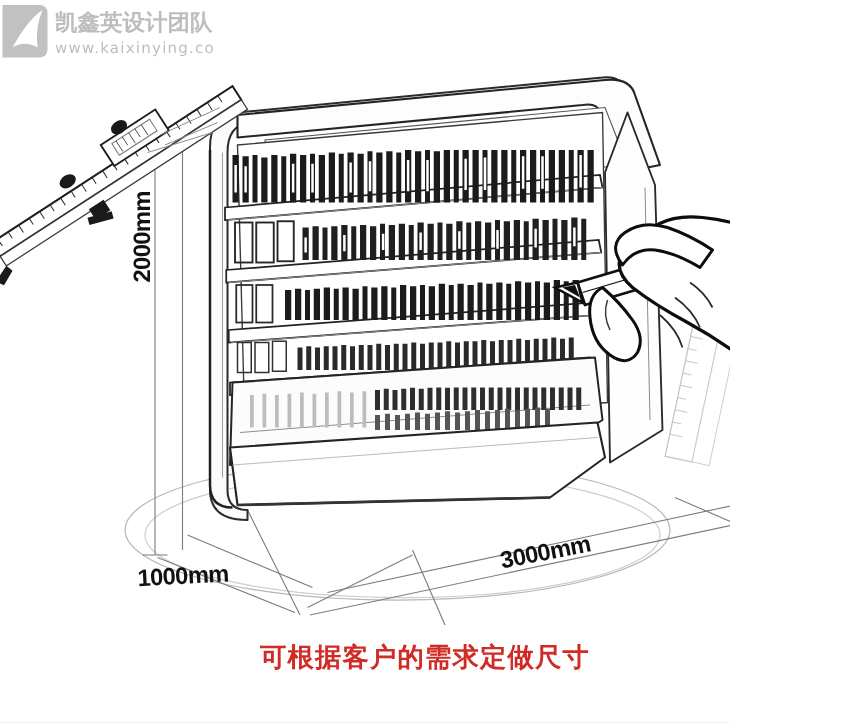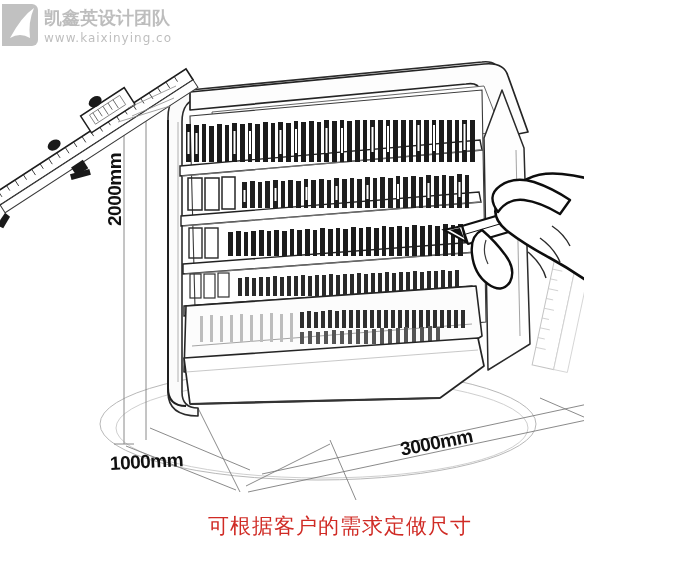--- a/index.html
+++ b/index.html
@@ -7,21 +7,21 @@
        font-family:"Liberation Sans","DejaVu Sans",sans-serif;}
   #stage{position:relative;width:584px;height:578px;background:#7dd3fc;overflow:hidden;}
   #art{position:absolute;left:0;top:0;width:680px;height:578px;}
   .dimlabel{position:absolute;color:#111;font-weight:700;letter-spacing:-0.5px;
             white-space:nowrap;font-family:"Liberation Sans",sans-serif;}
   #lbl-height{left:104px;top:226px;font-size:19px;
               transform:rotate(-90deg);transform-origin:left top;}
   #lbl-depth{left:110px;top:451px;font-size:19px;transform:rotate(-3deg);}
   #lbl-width{left:400px;top:432px;font-size:19px;transform:rotate(-11deg);}
   #caption{position:absolute;left:0;top:512px;width:680px;text-align:center;
-           color:#d02b25;font-size:21px;font-weight:400;letter-spacing:1px;
+           color:#d02b25;font-size:21px;font-weight:700;letter-spacing:1px;
            font-family:"DejaVu Sans",sans-serif;}
   #watermark{position:absolute;left:286px;top:240px;width:212px;height:52px;
              opacity:.45;pointer-events:none;}
   .wm-txt{font-family:"DejaVu Sans",sans-serif;fill:#6f6f6f;}
 </style>
 </head>
 <body>
 
 <div id="stage">
 

